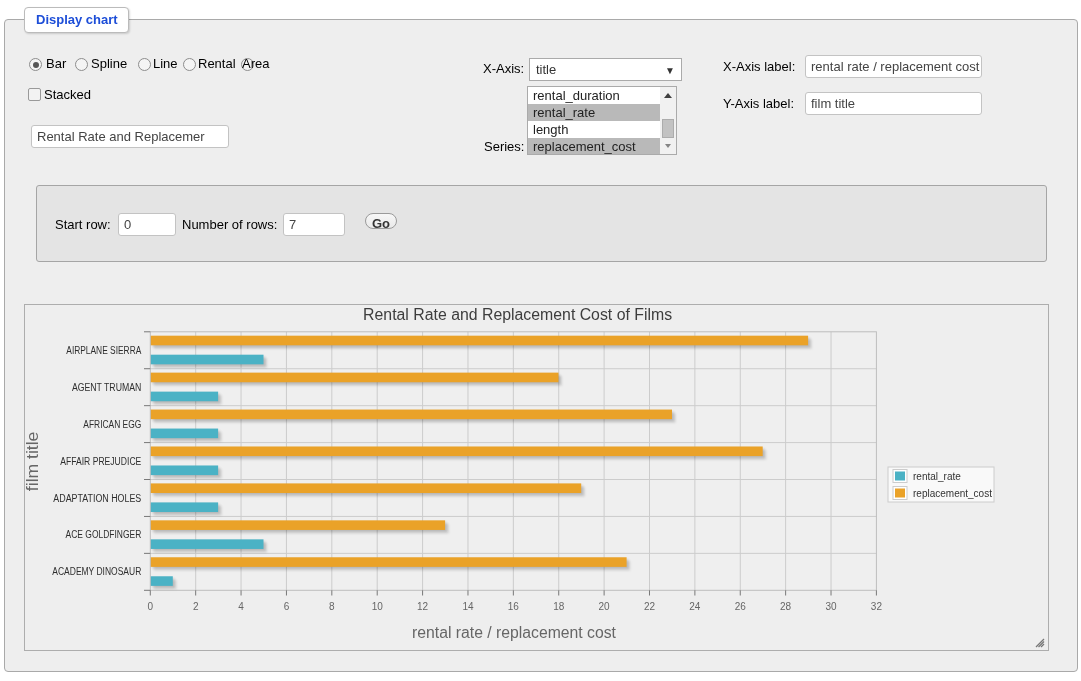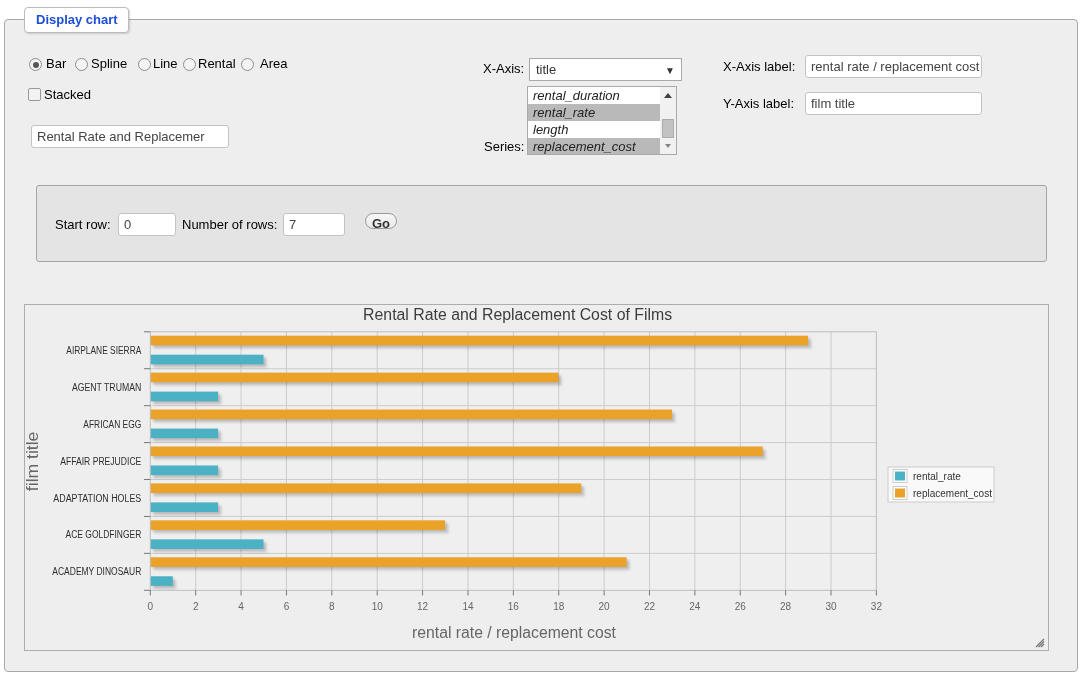--- a/index.html
+++ b/index.html
@@ -11,21 +11,21 @@
 .radio{position:absolute;width:13px;height:13px;border:1px solid #8d8d8d;border-radius:50%;background:#f4f4f4;box-sizing:border-box;}
 .radio.sel{background:#f4f4f4;}
 .radio.sel:after{content:"";position:absolute;left:2.5px;top:2.5px;width:6px;height:6px;border-radius:50%;background:#555;}
 .checkbox{position:absolute;width:13px;height:13px;border:1px solid #999;border-radius:2px;background:#f2f2f2;box-sizing:border-box;}
 .tinput{position:absolute;background:#fff;border:1px solid #c3c3c3;border-radius:3px;box-sizing:border-box;font-size:13px;color:#444;padding:0 0 0 5px;line-height:21px;white-space:nowrap;overflow:hidden;}
 
 #xsel{position:absolute;left:529px;top:58px;width:153px;height:23px;background:#fff;border:1px solid #aaa;border-radius:0;box-sizing:border-box;font-size:13px;line-height:21px;padding-left:6px;color:#333;}
 #xsel .arr{position:absolute;right:6px;top:0;font-size:10px;line-height:23px;color:#333;}
 
 #mselect{position:absolute;left:527px;top:86px;width:150px;height:69px;background:#fff;border:1px solid #aaa;box-sizing:border-box;overflow:hidden;}
-#mselect .opt{height:17px;line-height:17px;font-size:13px;padding-left:5px;color:#222;white-space:nowrap;font-style:italic;}
+#mselect .opt{height:17px;line-height:17px;font-size:13px;padding-left:5px;color:#222;white-space:nowrap;}
 #mselect .opt.sel{background:#b9b9b9;}
 #msb{position:absolute;right:0;top:0;width:16px;height:67px;background:#f1f1f1;}
 #msb .up{position:absolute;left:4px;top:6px;width:0;height:0;border-left:4.5px solid transparent;border-right:4.5px solid transparent;border-bottom:5.5px solid #404040;}
 #msb .down{position:absolute;left:5px;bottom:6px;width:0;height:0;border-left:3.5px solid transparent;border-right:3.5px solid transparent;border-top:4.5px solid #858585;}
 #msb .thumb{position:absolute;left:2px;top:32px;width:12px;height:19px;background:#c2c2c2;border:1px solid #acacac;box-sizing:border-box;}
 
 #graybox{position:absolute;left:36px;top:185px;width:1011px;height:77px;background:#e4e4e4;border:1px solid #a5a5a5;border-radius:3px;box-sizing:border-box;}
 #gobtn{position:absolute;left:365px;top:213px;width:32px;height:16px;border:1px solid #9a9a9a;border-radius:11px;background:linear-gradient(#f7f7f7,#e9e9e9);font-size:13px;font-weight:bold;color:#333;text-align:center;line-height:20px;box-sizing:border-box;}
 
 #chart{position:absolute;left:24px;top:304px;width:1025px;height:347px;background:#eee;border:1px solid #adadad;box-sizing:border-box;}
@@ -36,21 +36,21 @@
 <div id="legendbox">Display chart</div>
 <div class="radio sel" style="left:29px;top:58px;"></div>
 <div class="lbl" style="left:46px;top:56px;">Bar</div>
 <div class="radio" style="left:75px;top:58px;"></div>
 <div class="lbl" style="left:91px;top:56px;">Spline</div>
 <div class="radio" style="left:138px;top:58px;"></div>
 <div class="lbl" style="left:153px;top:56px;">Line</div>
 <div class="radio" style="left:183px;top:58px;"></div>
 <div class="lbl" style="left:198px;top:56px;">Rental</div>
 <div class="radio" style="left:241px;top:58px;"></div>
-<div class="lbl" style="left:260px;top:56px;">Area</div>
+<div class="lbl" style="left:242px;top:56px;">Area</div>
 <div class="checkbox" style="left:28px;top:88px;"></div>
 <div class="lbl" style="left:44px;top:87px;">Stacked</div>
 <div class="tinput" style="left:31px;top:125px;width:198px;height:23px;">Rental Rate and Replacemer</div>
 <div class="lbl" style="left:483px;top:61px;">X-Axis:</div>
 <div id="xsel">title<span class="arr">▼</span></div>
 <div id="mselect">
   <div class="opt">rental_duration</div>
   <div class="opt sel">rental_rate</div>
   <div class="opt">length</div>
   <div class="opt sel">replacement_cost</div>

